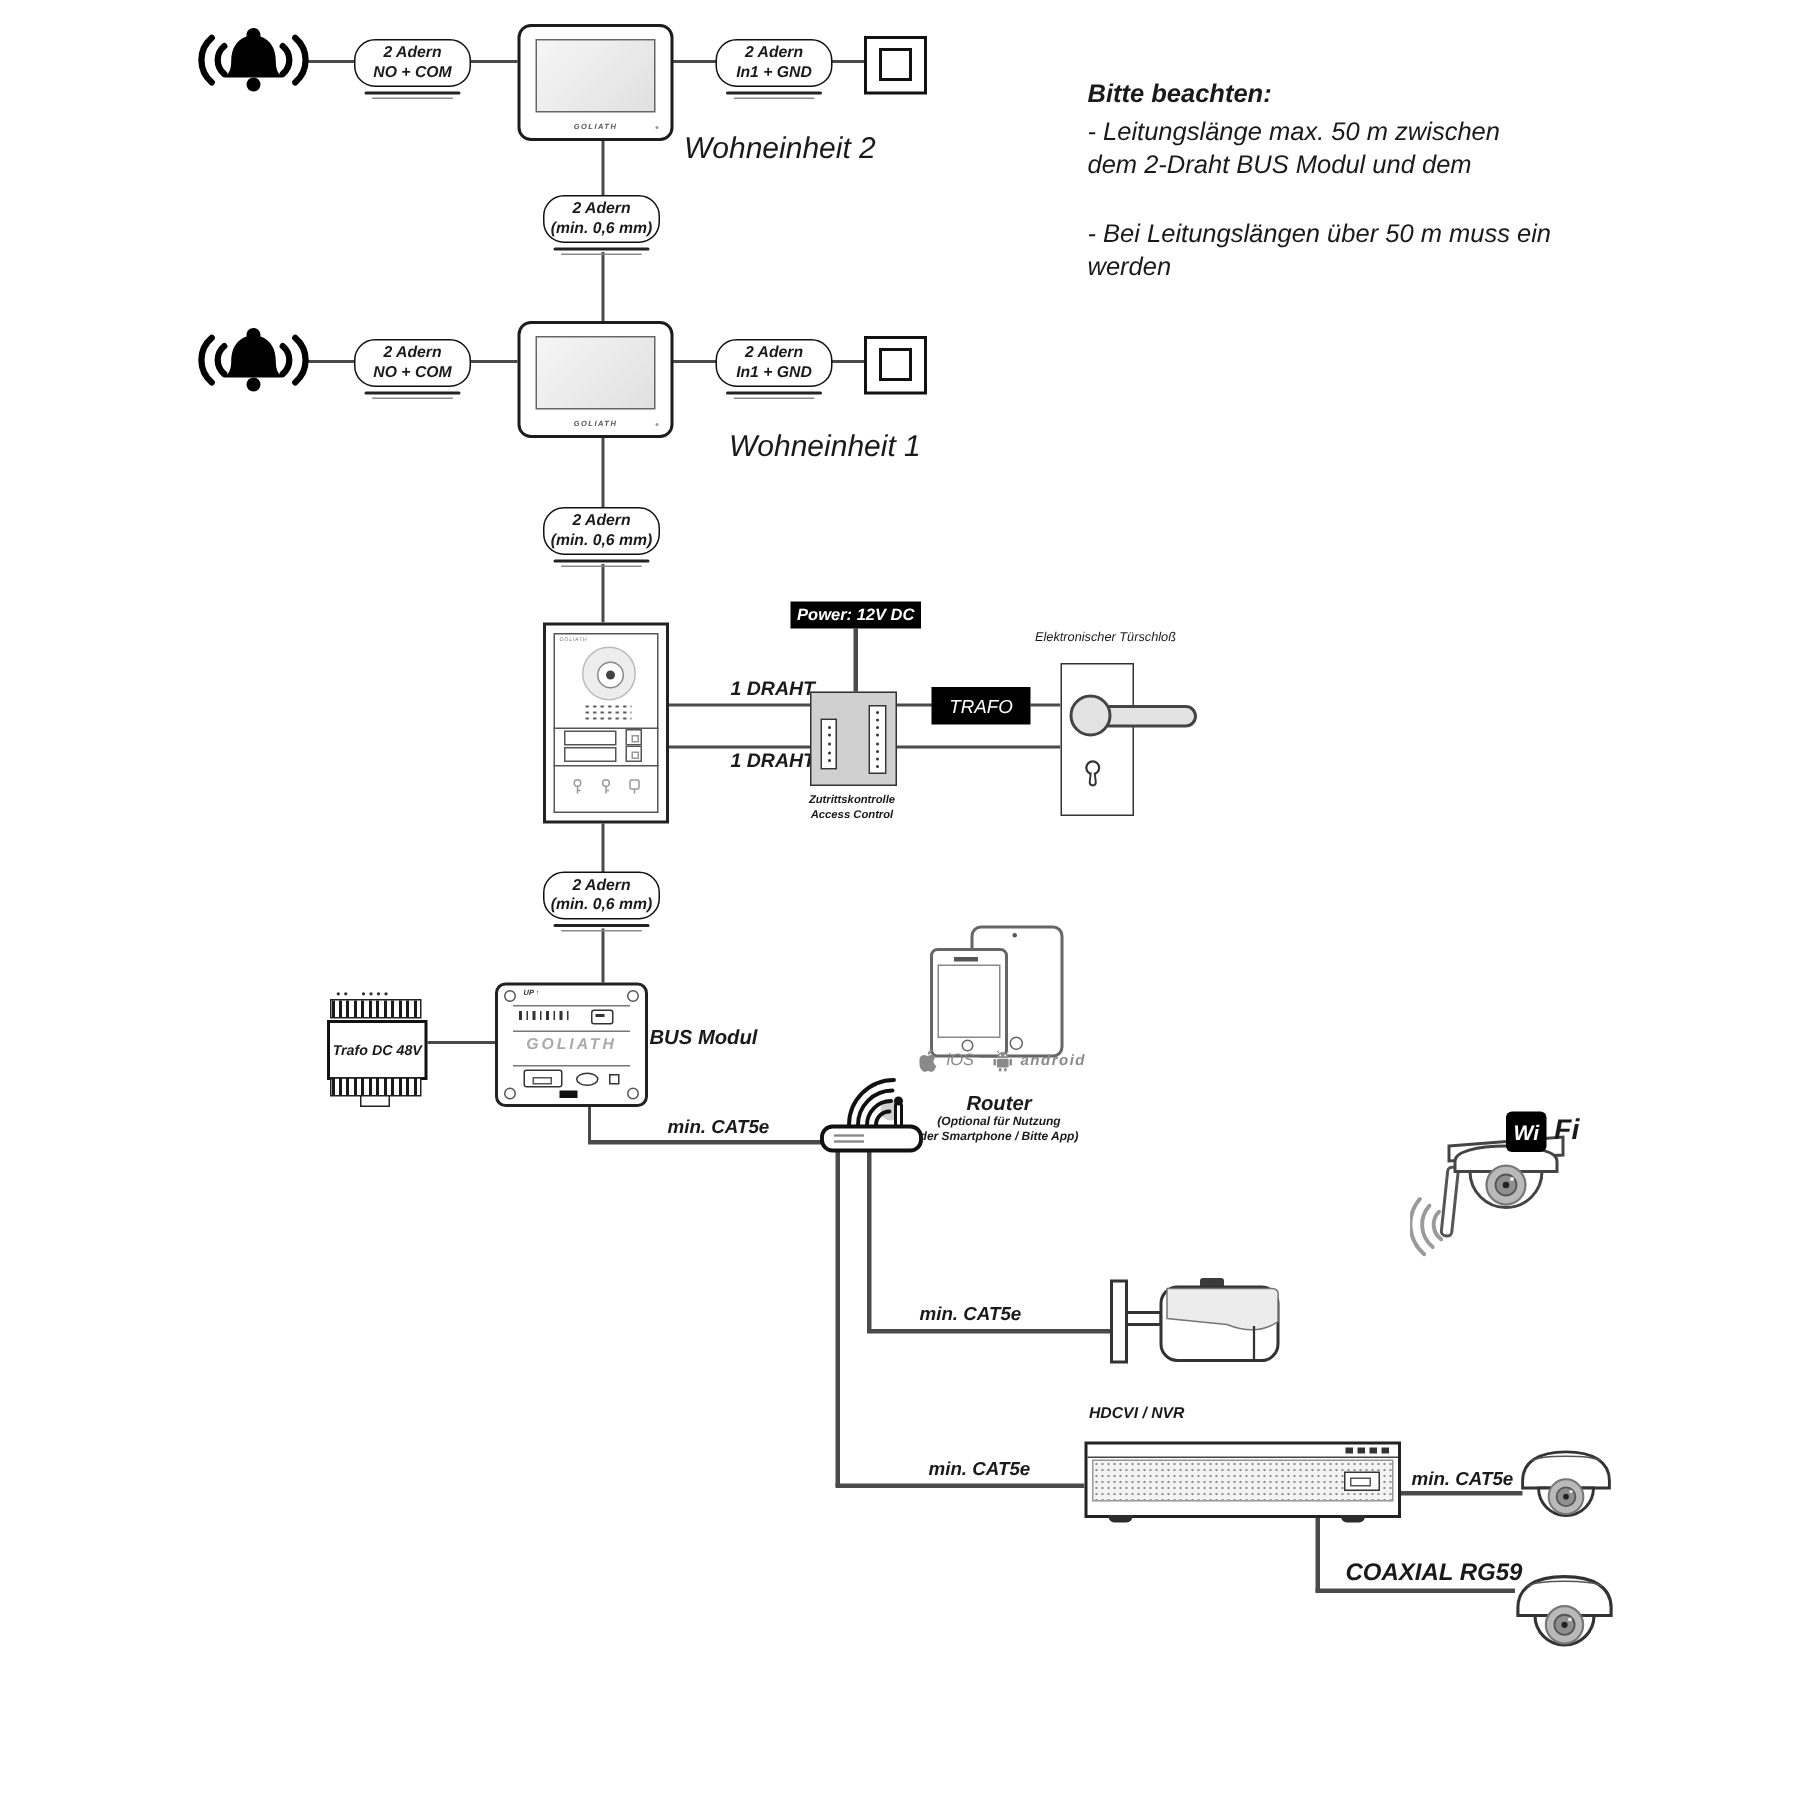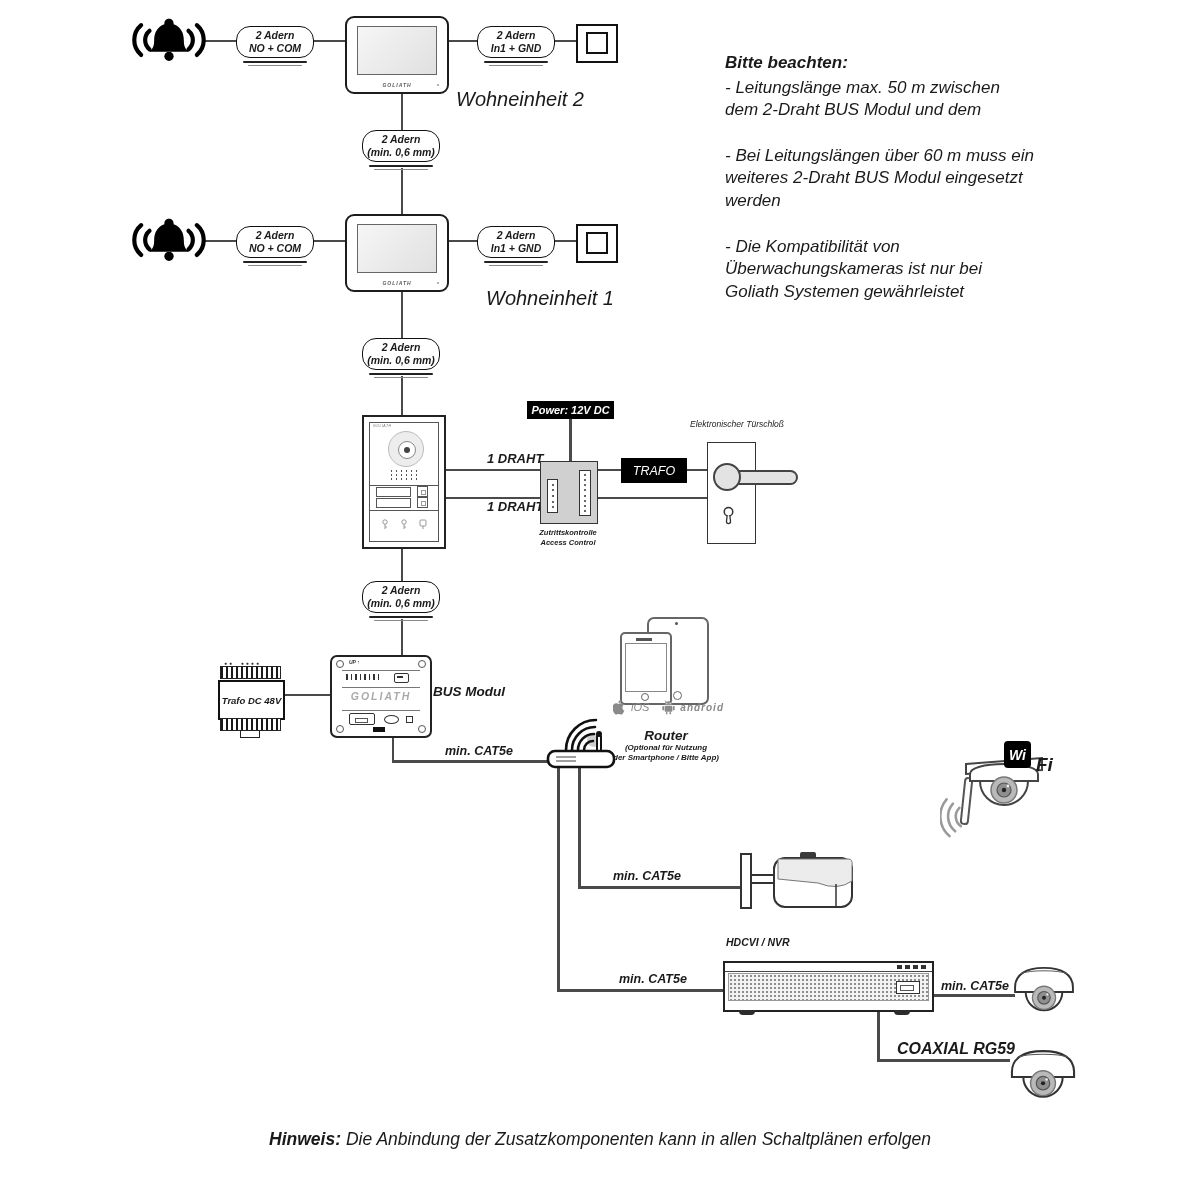--- a/index.html
+++ b/index.html
@@ -241,28 +241,22 @@
     </div>
   <div class="lbl" style="left:486px;top:287px;font-size:20px;">Wohneinheit 1</div>
 
   <div class="notes">
     <div class="h">Bitte beachten:</div>
     <div class="np">
         <div>- Leitungslänge max. 50 m zwischen</div>
         <div>dem 2-Draht BUS Modul und dem</div>
       </div>
     <div class="np">
-        <div>- Bei Leitungslängen über 60 m muss ein</div>
-        <div>weiteres 2-Draht BUS Modul eingesetzt</div>
+        <div>- Bei Leitungslängen über 50 m muss ein</div>
         <div>werden</div>
-      </div>
-    <div class="np">
-        <div>- Die Kompatibilität von</div>
-        <div>Überwachungskameras ist nur bei</div>
-        <div>Goliath Systemen gewährleistet</div>
       </div>
   </div>
 
   <div class="doorst">
     <div class="inner"></div>
     <div class="brand">GOLIATH</div>
     <div class="camo">
         <div class="camm">
           <div class="camd"></div>
         </div>
@@ -447,21 +441,21 @@
       <path d="M26 16 L102 10 L102 22 L26 26 Z" fill="#fff" stroke="#444" stroke-width="2"></path>
       <path d="M30 26 C30 20 44 16 64 16 C84 16 98 20 98 26 L98 33 L30 33 Z" fill="#fff" stroke="#444" stroke-width="2"></path>
       <path d="M40 33 A20 20 0 0 0 88 33 Z" fill="#fff" stroke="#444" stroke-width="2"></path>
       <circle cx="64" cy="42" r="13" fill="#b9b9b9" stroke="#777" stroke-width="1.5"></circle>
       <circle cx="64" cy="42" r="7" fill="#8f8f8f" stroke="#555" stroke-width="1.2"></circle>
       <circle cx="64" cy="42" r="2.2" fill="#222"></circle>
       <circle cx="68" cy="38" r="1.4" fill="#eee"></circle>
     </svg>
   </div>
   <div class="bbox" style="left:1004px;top:741px;width:27px;height:27px;font-size:14px;border-radius:4px;">Wi</div>
-  <div class="lbl bold" style="left:1036px;top:743px;font-size:19px;margin-top:11px;">Fi</div>
+  <div class="lbl bold" style="left:1036px;top:743px;font-size:19px;">Fi</div>
 
   <div class="lbl bold" style="left:613px;top:869px;font-size:12.5px;">min. CAT5e</div>
   <div class="abs" style="left:738px;top:850px;">
     <svg width="120" height="62" viewBox="0 0 120 62">
       <rect x="3" y="4" width="10" height="54" fill="#fff" stroke="#333" stroke-width="2"></rect>
       <rect x="13" y="25" width="23" height="8" fill="#fff" stroke="#333" stroke-width="2"></rect>
       <rect x="62" y="2" width="16" height="7" rx="2" fill="#3a3a3a"></rect>
       <rect x="36" y="8" width="78" height="49" rx="11" fill="#fff" stroke="#333" stroke-width="2"></rect>
       <path d="M40 9 H110 Q115 9 114 15 L114 31 Q100 41 80 33 L40 29 Z" fill="#ececec" stroke="#777" stroke-width="1"></path>
       <line x1="98" y1="34" x2="98" y2="56" stroke="#333" stroke-width="1.5"></line>
@@ -501,18 +495,14 @@
       <path d="M3 23 C3 10 14 3 33 3 C52 3 63 10 63 23 L63 28 L3 28 Z" fill="#fff" stroke="#333" stroke-width="2"></path>
       <path d="M9 9 C17 5 49 5 57 9" fill="none" stroke="#555" stroke-width="1"></path>
       <path d="M14 28 A19 19 0 0 0 52 28 Z" fill="#fff" stroke="#333" stroke-width="2"></path>
       <circle cx="33" cy="34" r="12" fill="#b9b9b9" stroke="#777" stroke-width="1.4"></circle>
       <circle cx="33" cy="34" r="6.5" fill="#8f8f8f" stroke="#555" stroke-width="1.2"></circle>
       <circle cx="33" cy="34" r="2" fill="#222"></circle>
       <circle cx="36.5" cy="30.5" r="1.2" fill="#eee"></circle>
     </svg>
   </div>
 
-  <div class="hinweis">
-    <span class="bold">Hinweis:</span>
-    <span>Die Anbindung der Zusatzkomponenten kann in allen Schaltplänen erfolgen</span>
-  </div>
 
 </div>
 
 </body></html>

